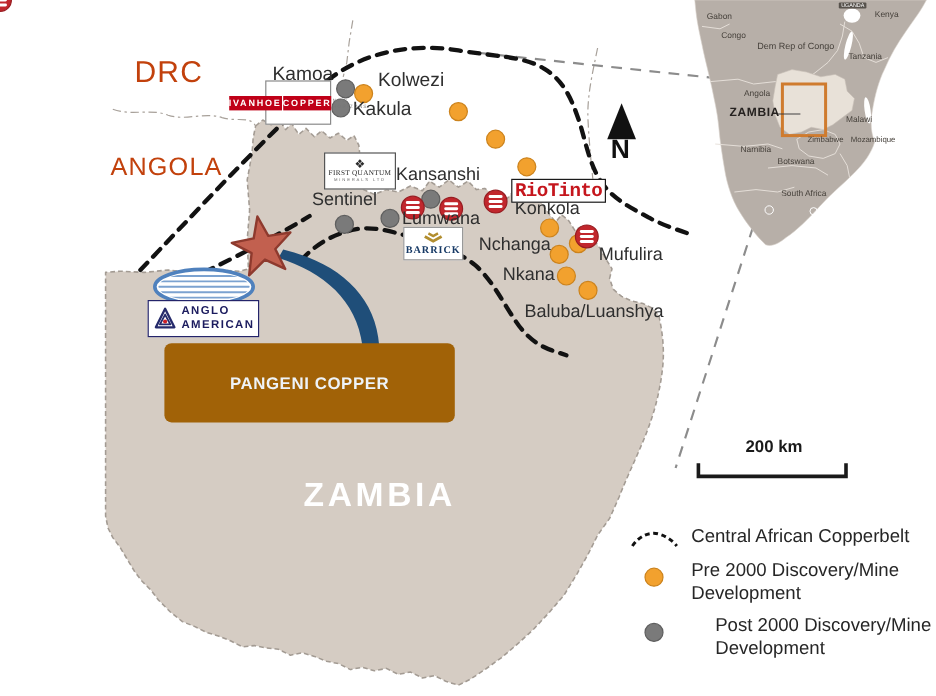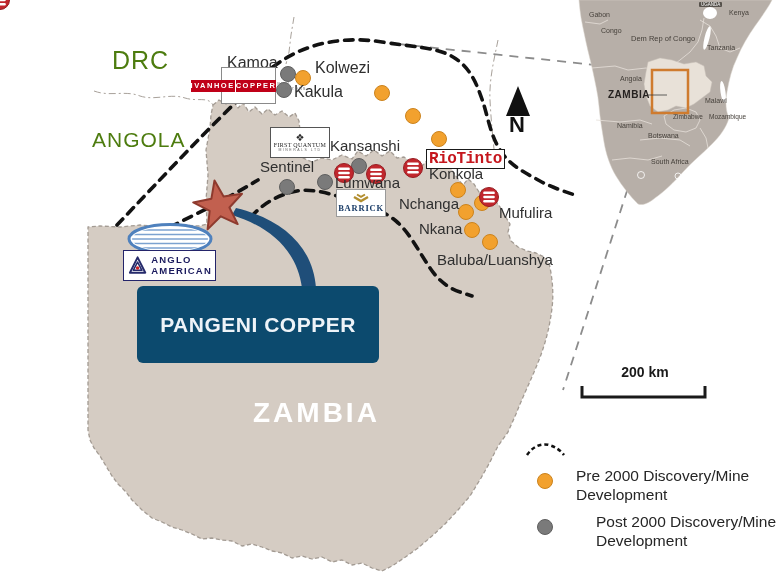--- a/index.html
+++ b/index.html
@@ -1,25 +1,25 @@
 <!DOCTYPE html>
 <html><head>
 <meta charset="utf-8">
 <style>
   html,body{margin:0;padding:0;background:#fff;}
   .stage{position:relative;width:780px;height:580px;background:#ffffff;overflow:hidden;
          font-family:"Liberation Sans",sans-serif;}
   .stage svg.base{position:absolute;left:0;top:0;}
   .lbl{position:absolute;color:#3c3c3c;white-space:nowrap;line-height:1.05;}
-  .country{letter-spacing:1px;color:#4d7c0f;}
+  .country{letter-spacing:1px;color:#c2410c;}
   .site{font-size:15px;color:#2f2f2f;}
   .zambia-big{font-size:28px;font-weight:bold;color:#ffffff;letter-spacing:3px;}
-  .banner{position:absolute;left:137px;top:286px;width:242px;height:77px;background:#0c4a6e;
+  .banner{position:absolute;left:137px;top:286px;width:242px;height:66px;background:#a16207;
           border-radius:6px;display:flex;flex-direction:column;align-items:center;justify-content:center;
-          color:#eef3f8;font-weight:bold;font-size:21px;letter-spacing:.5px;line-height:26px;}
+          color:#eef3f8;font-weight:bold;font-size:14px;letter-spacing:.5px;line-height:26px;}
   .legend-lbl{font-size:15.5px;color:#262626;line-height:19px;}
   .scale-lbl{position:absolute;left:608px;top:364px;width:74px;text-align:center;
              font-size:14px;font-weight:bold;color:#1a1a1a;}
   .north-n{position:absolute;left:509px;top:112px;font-size:22px;font-weight:bold;color:#111;}
   
   .ins{position:absolute;font-size:7px;color:#46413b;white-space:nowrap;}
   .ins-zambia{font-size:10px;font-weight:bold;color:#262220;letter-spacing:.5px;}
   .ins-uganda{font-size:4.5px;background:#57524c;color:#fff;padding:0 2px;border-radius:1px;}
   
   .logo{position:absolute;background:#fff;box-sizing:border-box;}
@@ -214,20 +214,21 @@
       <circle cx="11" cy="14" r="1.8" fill="#cc2027"></circle>
     </svg>
     <div class="an-text">
       <div>ANGLO</div>
       <div>AMERICAN</div>
     </div>
   </div>
 
   <div class="scale-lbl">200 km</div>
 
+  <div class="lbl legend-lbl" style="left:576px;top:438px;">Central African Copperbelt</div>
   <div class="lbl legend-lbl" style="left:576px;top:466px;width:185px;white-space:normal;">Pre 2000 Discovery/Mine Development</div>
   <div class="lbl legend-lbl" style="left:576px;top:512px;width:185px;white-space:normal;margin-left:20px;">Post 2000 Discovery/Mine Development</div>
 
   <div class="ins" style="left:589px;top:11px;">Gabon</div>
   <div class="ins" style="left:601px;top:27px;">Congo</div>
   <div class="ins" style="left:631px;top:34px;font-size:7.5px;">Dem Rep of Congo</div>
   <div class="ins ins-uganda" style="left:699px;top:2px;">UGANDA</div>
   <div class="ins" style="left:729px;top:9px;">Kenya</div>
   <div class="ins" style="left:707px;top:44px;">Tanzania</div>
   <div class="ins" style="left:620px;top:75px;">Angola</div>

